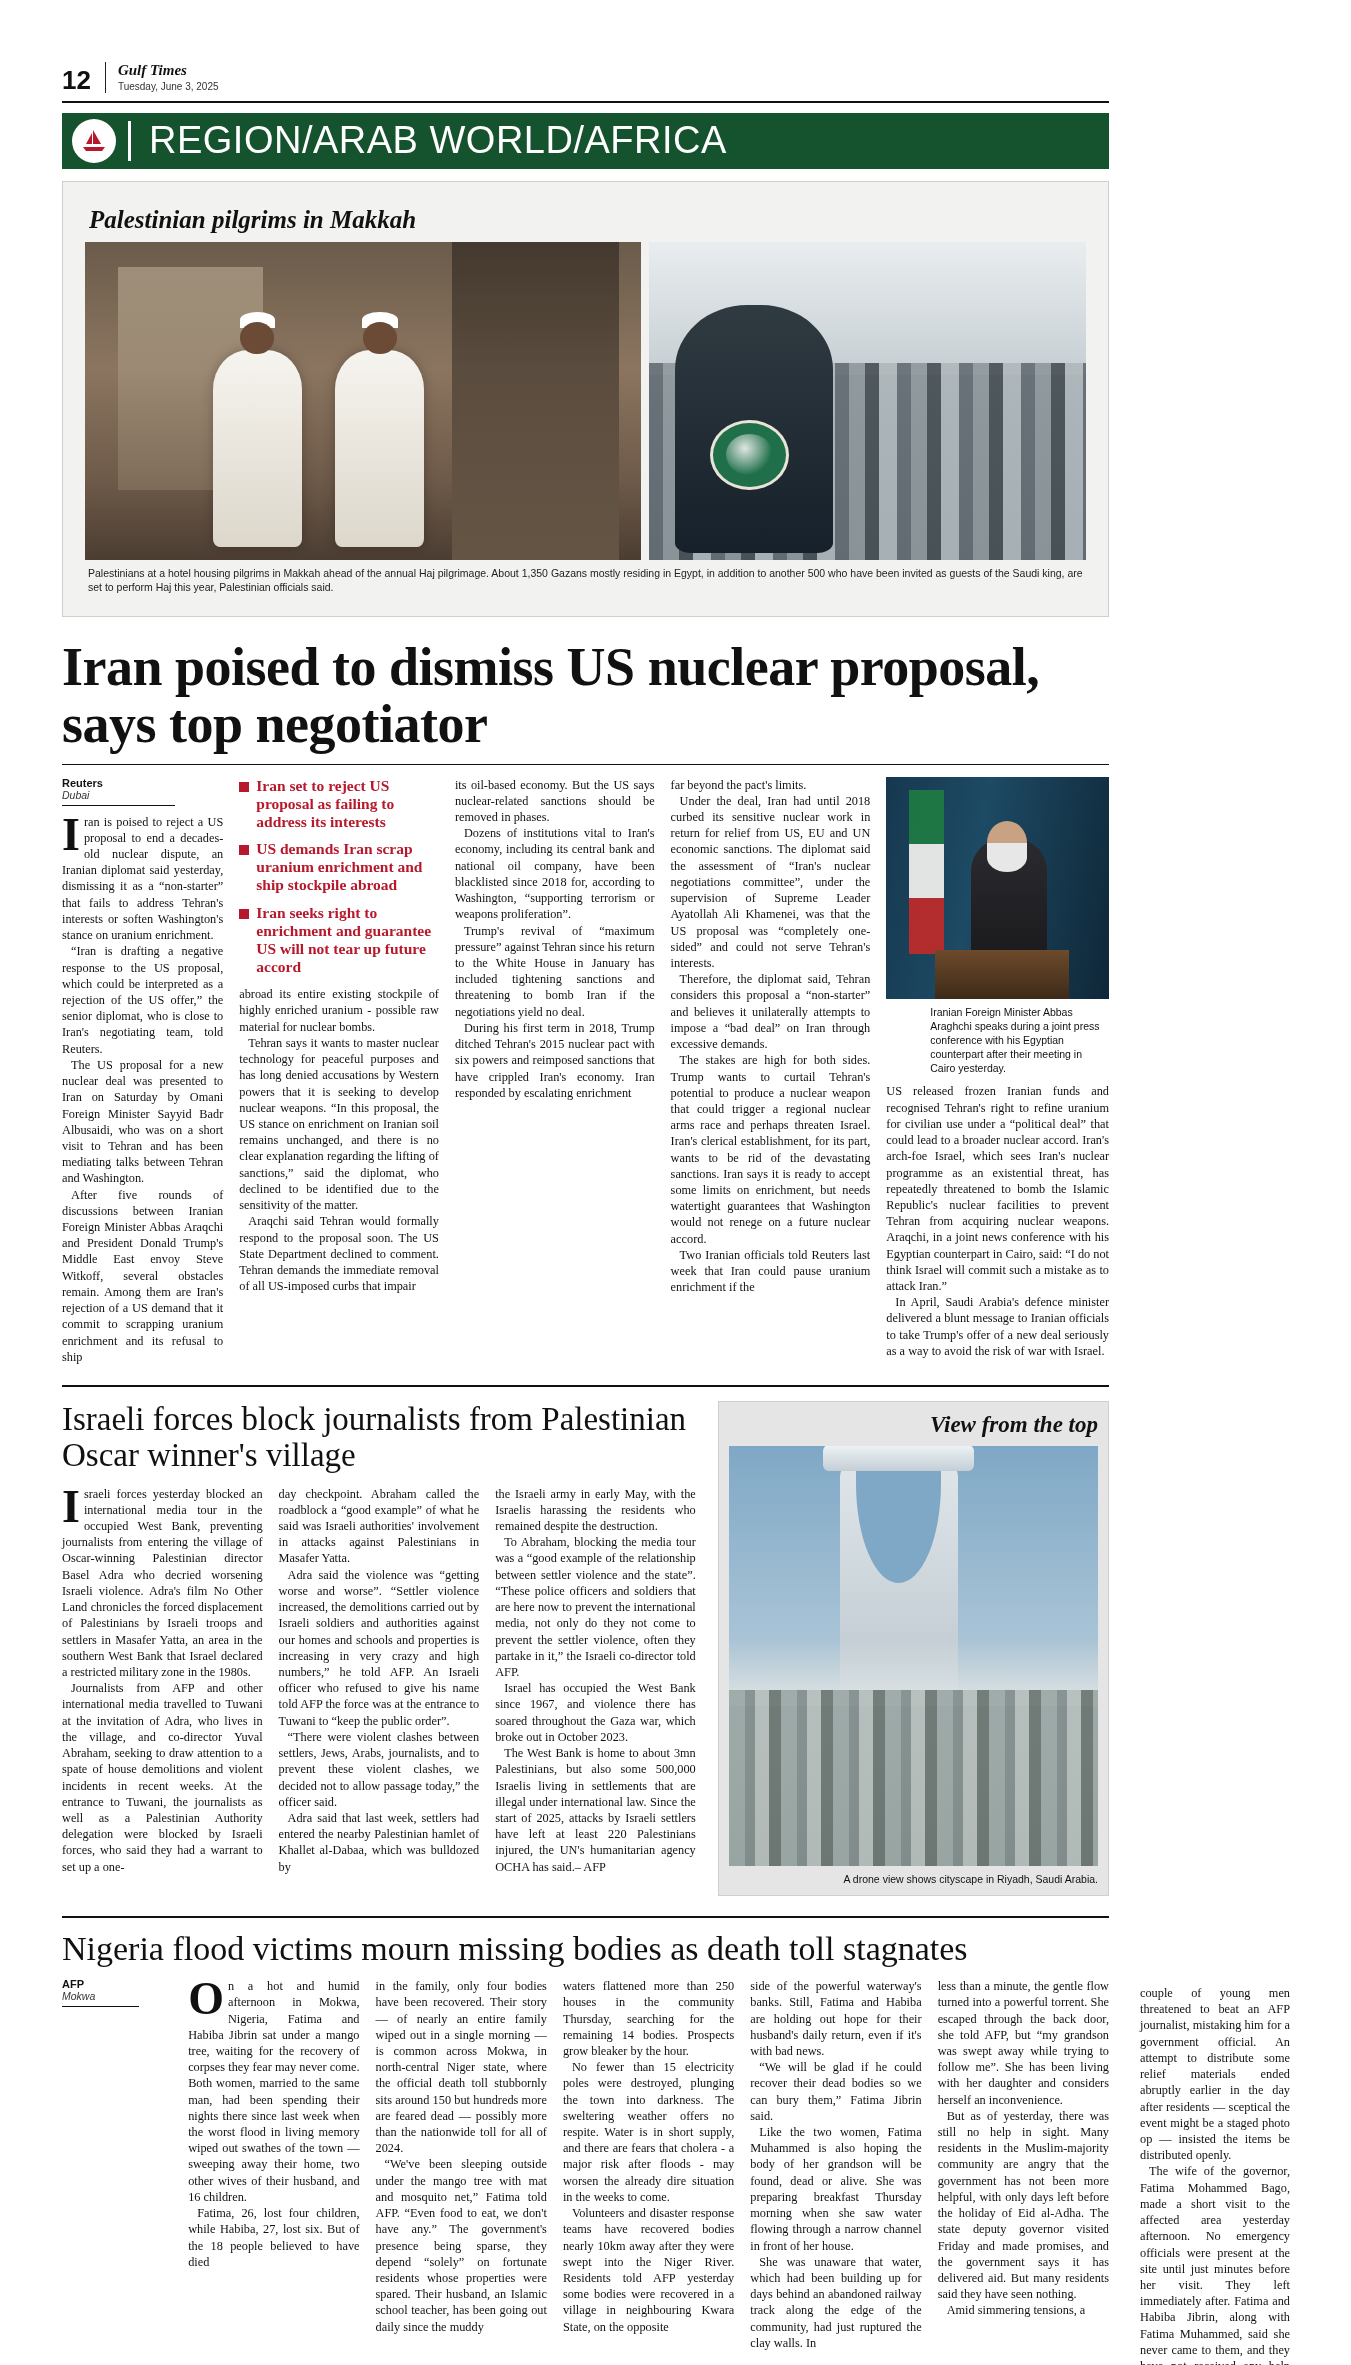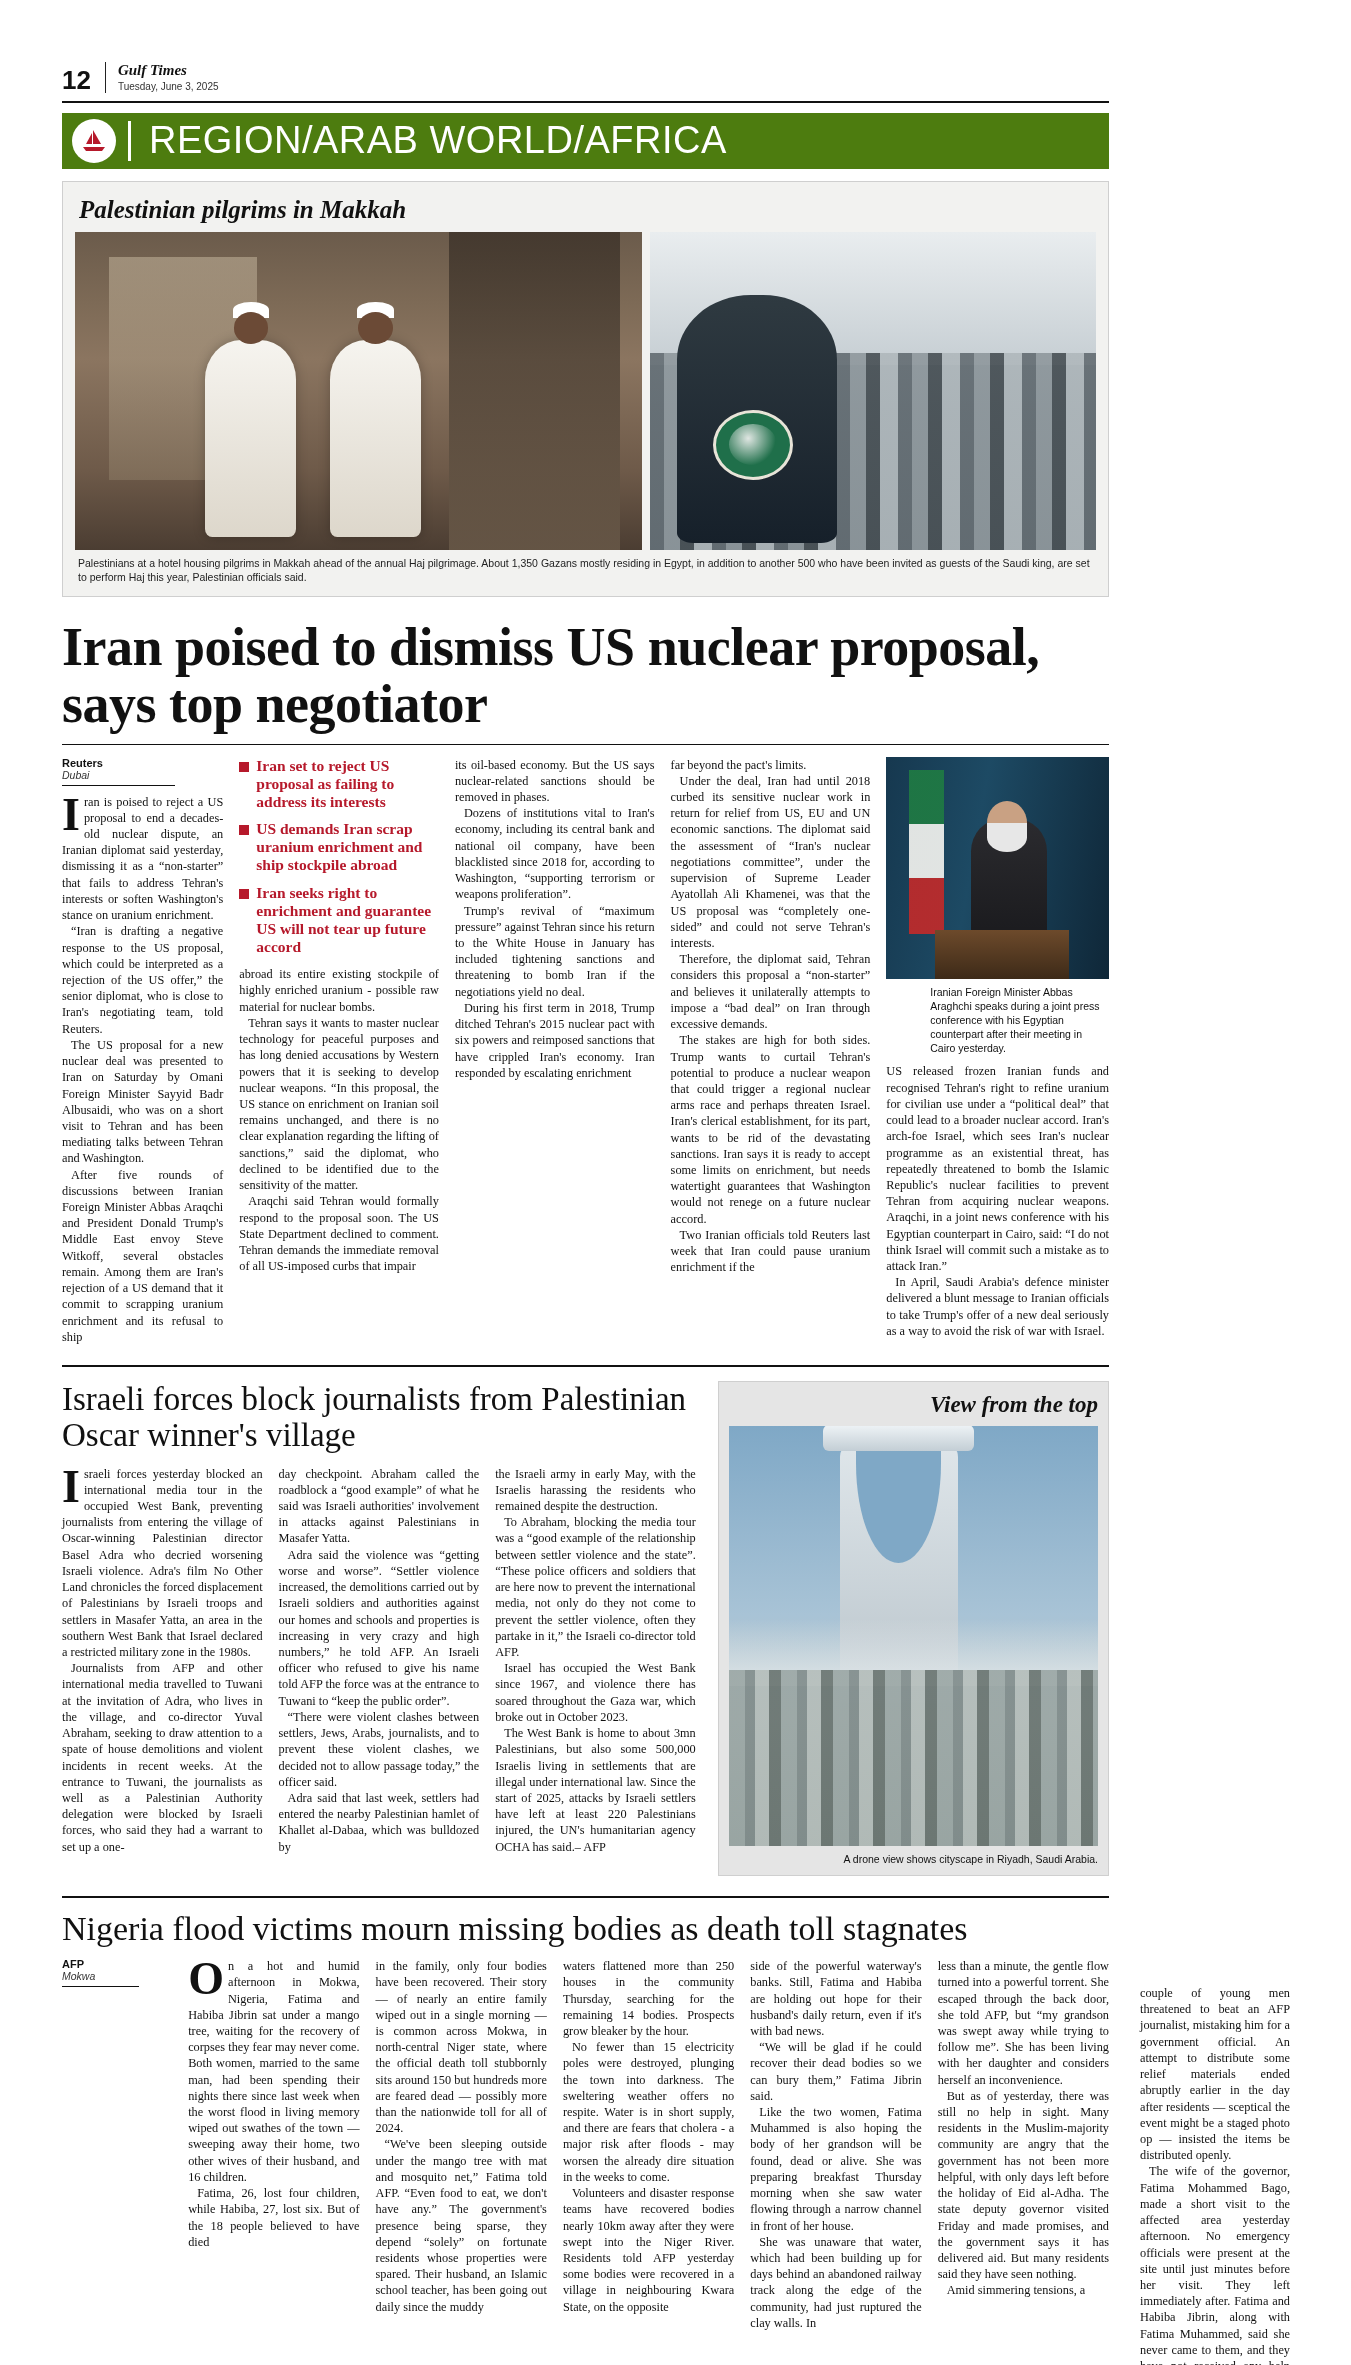--- a/index.html
+++ b/index.html
@@ -18,21 +18,21 @@
   .folio { font-family:"Liberation Sans", sans-serif; font-weight:bold; font-size:26px; line-height:1; }
   .mast-right { border-left:1px solid #222; padding-left:12px; line-height:1.15; }
   .mast-title { font-family:"Liberation Serif", serif; font-weight:bold; font-style:italic; font-size:15px; }
   .mast-date { font-family:"Liberation Sans", sans-serif; font-size:10px; color:#333; margin-top:2px;}
 
   .rule-thick { border-top:2px solid #111; margin-top:8px; }
 
   
   .section-banner {
     margin-top:10px;
-    background:#4d7c0f;
+    background:#14532d;
     height:56px;
     display:flex;
     align-items:center;
     padding-left:10px;
     position:relative;
   }
   .banner-badge {
     width:44px; height:44px; border-radius:50%;
     background:#ffffff;
     display:flex; align-items:center; justify-content:center;
@@ -46,21 +46,21 @@
     font-weight:normal;
     font-size:38px;
     letter-spacing:0.5px;
   }
 
   
   .feature {
     margin-top:12px;
     border:1px solid #cfcfcf;
     background:#f2f2f0;
-    padding:12px;
+    padding:22px;
   }
   .feature-head {
     font-family:"Liberation Serif", serif;
     font-weight:bold; font-style:italic;
     font-size:25px;
     margin:2px 0 8px 4px;
   }
   .feature-photos { display:flex; gap:8px; }
   .photo { position:relative; overflow:hidden; }
   .photo.left { width:56%; height:318px; }

